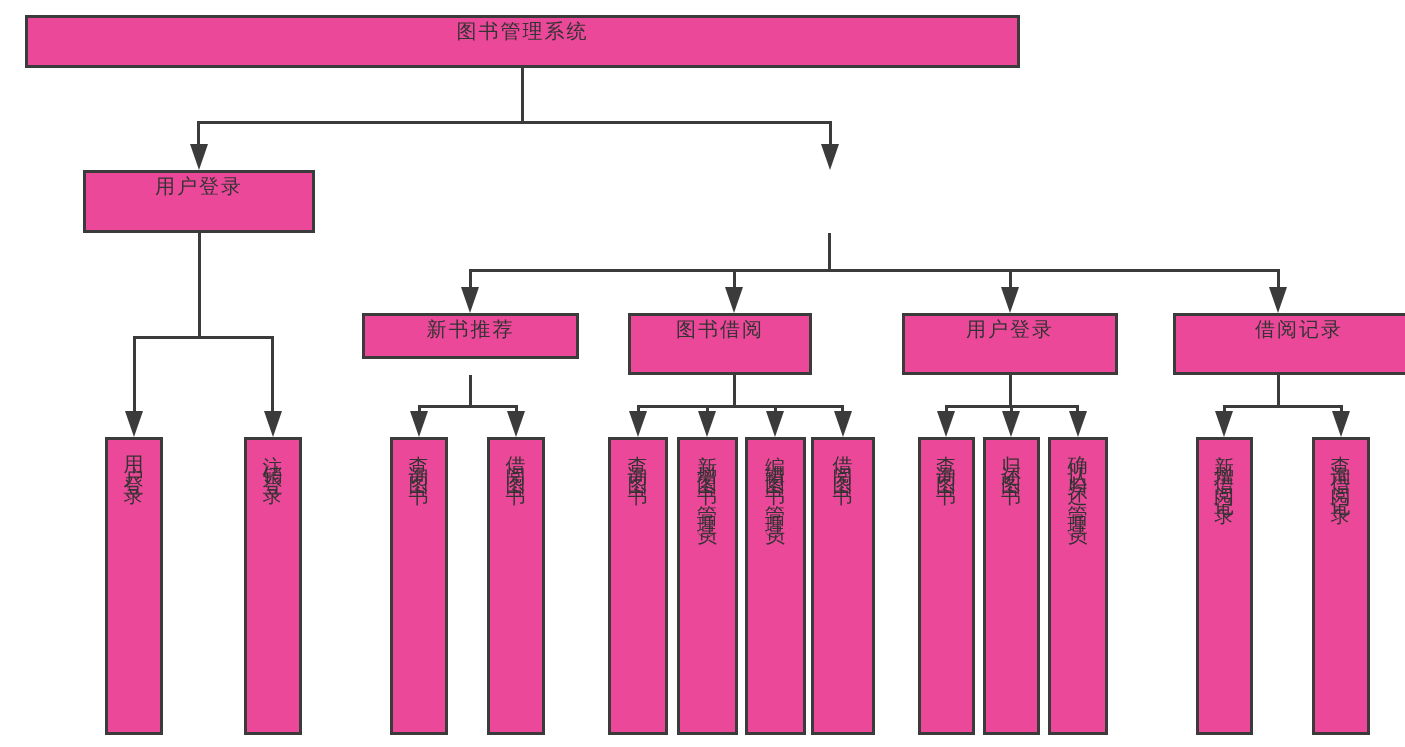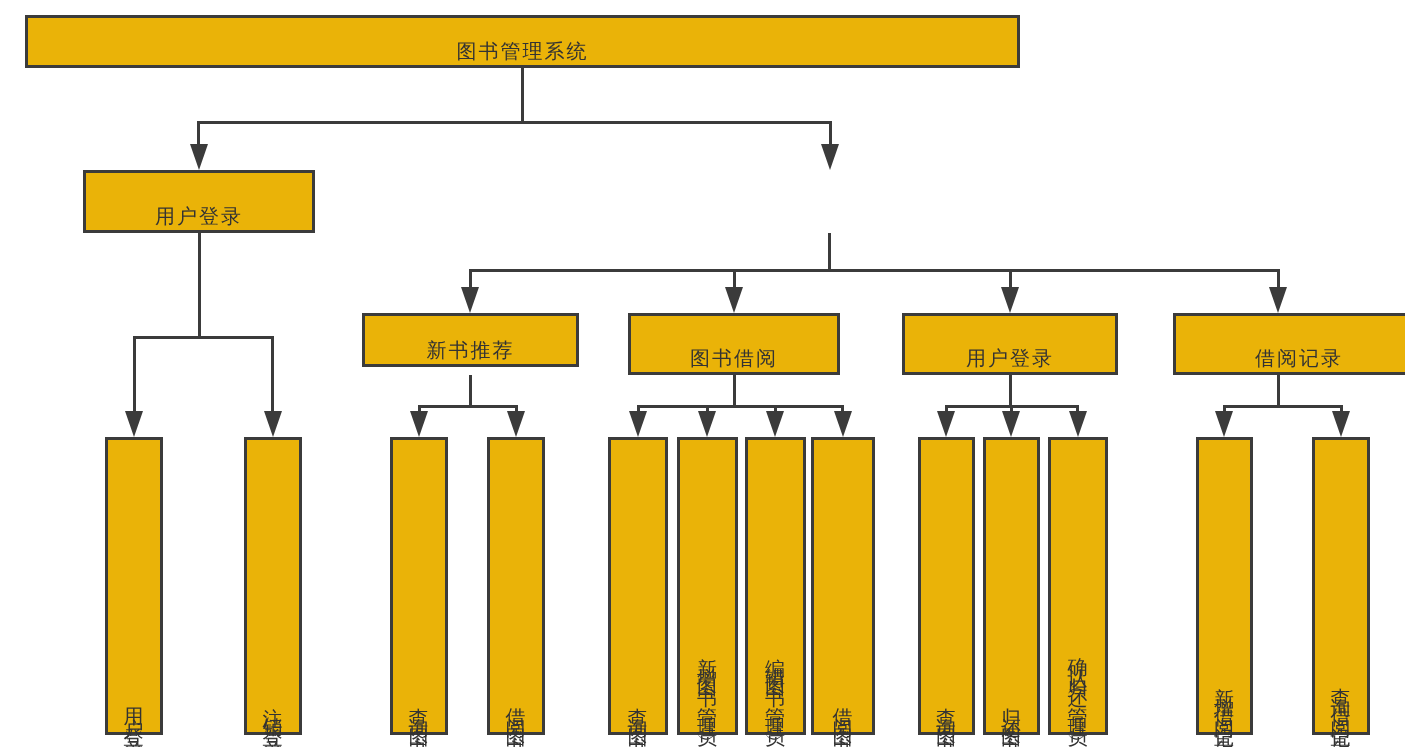--- a/index.html
+++ b/index.html
@@ -12,22 +12,22 @@
     position:relative;
     width:1405px;height:747px;
     background:#ffffff;
     font-family:"DejaVu Sans","Liberation Sans",sans-serif;
     overflow:hidden;
   }
   .box{
     position:absolute;
     box-sizing:border-box;
     border:3px solid var(--line);
-    background:#eab308;
-    display:flex;align-items:flex-end;justify-content:center;
+    background:#ec4899;
+    display:flex;align-items:flex-start;justify-content:center;
     color:var(--text);
     font-family:Liberation Serif, serif;
   }
   .box.h{font-size:20px;letter-spacing:2px;}
   .box.v span{
     writing-mode:vertical-rl;
     text-orientation:mixed;
     font-size:20px;
     letter-spacing:10px;
     line-height:1;
@@ -58,25 +58,25 @@
 
   <div class="box h" style="left:25px;top:15px;width:995px;height:53px">
     <span>图书管理系统</span>
   </div>
 
   <div class="box h" style="left:83px;top:170px;width:232px;height:63px">
     <span>用户登录</span>
   </div>
 
 
-  <div class="box h" style="left:362px;top:313px;width:217px;height:54px">
+  <div class="box h" style="left:362px;top:313px;width:217px;height:46px">
     <span>新书推荐</span>
   </div>
 
-  <div class="box h" style="left:628px;top:313px;width:212px;height:62px">
+  <div class="box h" style="left:628px;top:313px;width:184px;height:62px">
     <span>图书借阅</span>
   </div>
 
   <div class="box h" style="left:902px;top:313px;width:216px;height:62px">
     <span>用户登录</span>
   </div>
 
   <div class="box h" style="left:1173px;top:313px;width:252px;height:62px">
     <span>借阅记录</span>
   </div>

